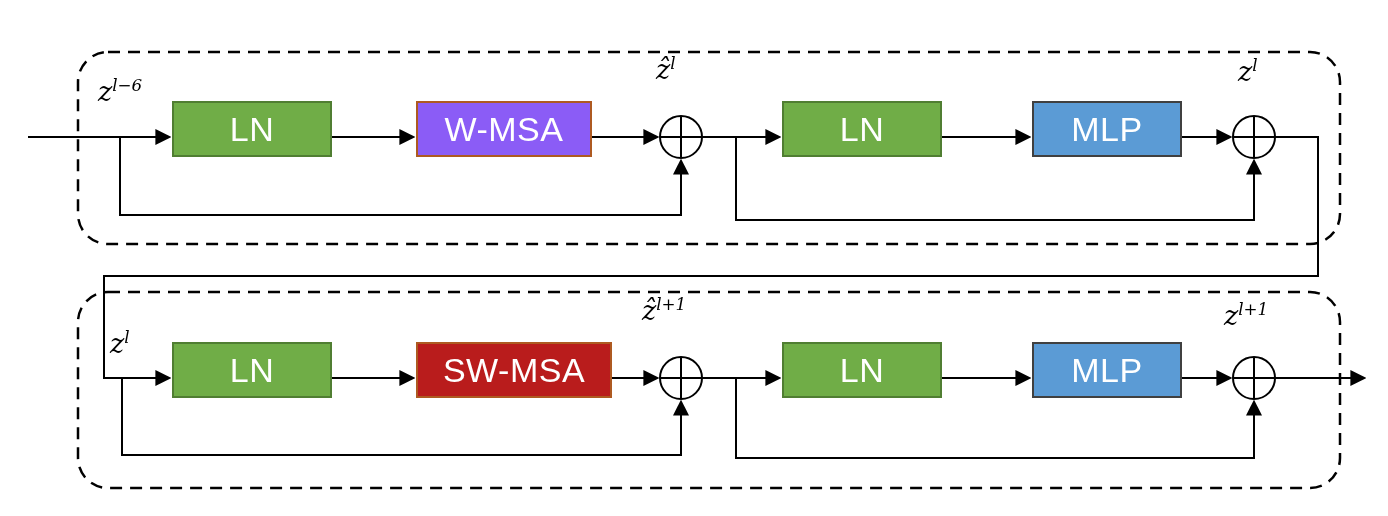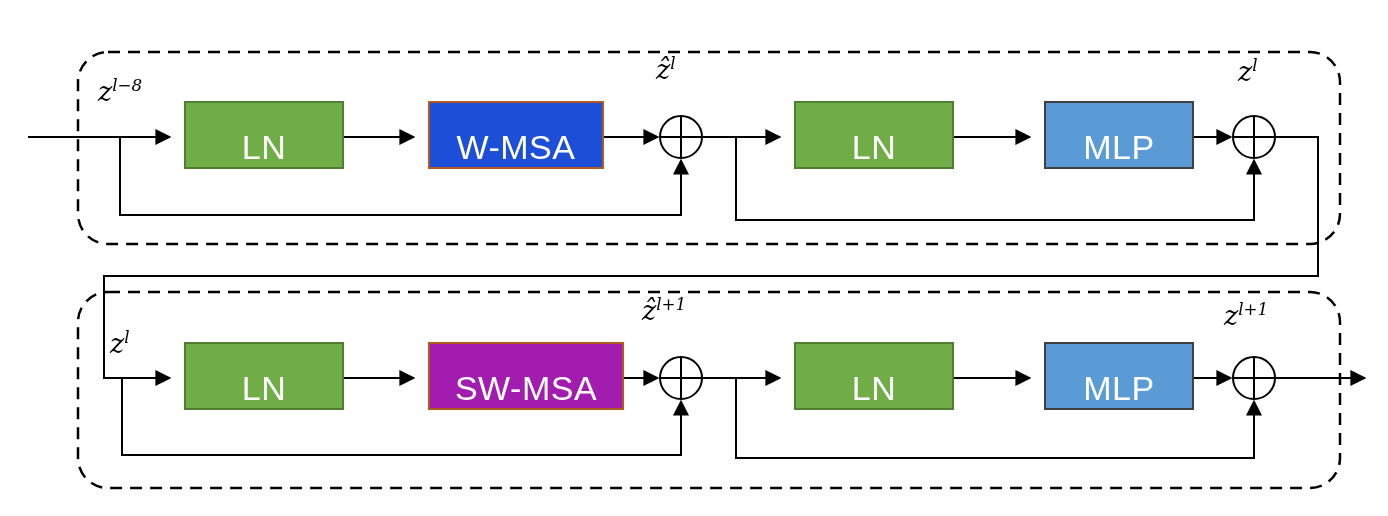--- a/index.html
+++ b/index.html
@@ -15,28 +15,27 @@
   }
 
   .wires {
     position: absolute;
     left: 0;
     top: 0;
   }
 
   .block {
     position: absolute;
-    height: 68px;
+    height: 56px;
     display: flex;
-    align-items: flex-end;
+    align-items: center;
     justify-content: center;
     color: #ffffff;
     font-size: 34px;
     letter-spacing: 0.5px;
-    margin-left: 12px;
   }
   .block.green  { background: #70AD47; border: 2px solid #507E32; }
   .block.orange { background: #ED7D31; border: 2px solid #AE5A21; }
   .block.blue   { background: #5B9BD5; border: 2px solid #404040; }
 
   .mlabel {
     position: absolute;
     font-family: "DejaVu Serif", serif;
     font-style: italic;
     font-size: 27px;
@@ -106,45 +105,45 @@
           <circle cx="1254" cy="378" r="21" fill="#ffffff"></circle>
           <path d="M1233,378 H1275 M1254,357 V399"></path>
         </g>
       </g>
     </g>
   </svg>
 
   <div class="block green" style="left: 172px; top: 101px; width: 160px; background-color: rgb(112, 173, 71);">
     <span>LN</span>
   </div>
-  <div class="block orange" style="left: 416px; top: 101px; width: 176px; background-color: #1d4ed8;">
+  <div class="block orange" style="left: 416px; top: 101px; width: 176px; background-color: #8b5cf6;">
     <span>W-MSA</span>
   </div>
   <div class="block green" style="left: 782px; top: 101px; width: 160px; background-color: rgb(112, 173, 71);">
     <span>LN</span>
   </div>
   <div class="block blue" style="left: 1032px; top: 101px; width: 150px; background-color: rgb(91, 155, 213);">
     <span>MLP</span>
   </div>
 
   <div class="block green" style="left: 172px; top: 342px; width: 160px; background-color: rgb(112, 173, 71);">
     <span>LN</span>
   </div>
-  <div class="block orange" style="left: 416px; top: 342px; width: 196px; background-color: #a21caf;">
+  <div class="block orange" style="left: 416px; top: 342px; width: 196px; background-color: #b91c1c;">
     <span>SW-MSA</span>
   </div>
   <div class="block green" style="left: 782px; top: 342px; width: 160px; background-color: rgb(112, 173, 71);">
     <span>LN</span>
   </div>
   <div class="block blue" style="left: 1032px; top: 342px; width: 150px; background-color: rgb(91, 155, 213);">
     <span>MLP</span>
   </div>
 
   <div class="mlabel" style="left:98px; top:76px;">
-    <span>z</span><sup>l−8</sup>
+    <span>z</span><sup>l−6</sup>
   </div>
   <div class="mlabel" style="left:656px; top:54px;text-align:center;">
     <span>ẑ</span><sup>l</sup>
   </div>
   <div class="mlabel" style="left:1238px; top:56px;">
     <span>z</span><sup>l</sup>
   </div>
 
   <div class="mlabel" style="left:110px; top:328px;">
     <span>z</span><sup>l</sup>

